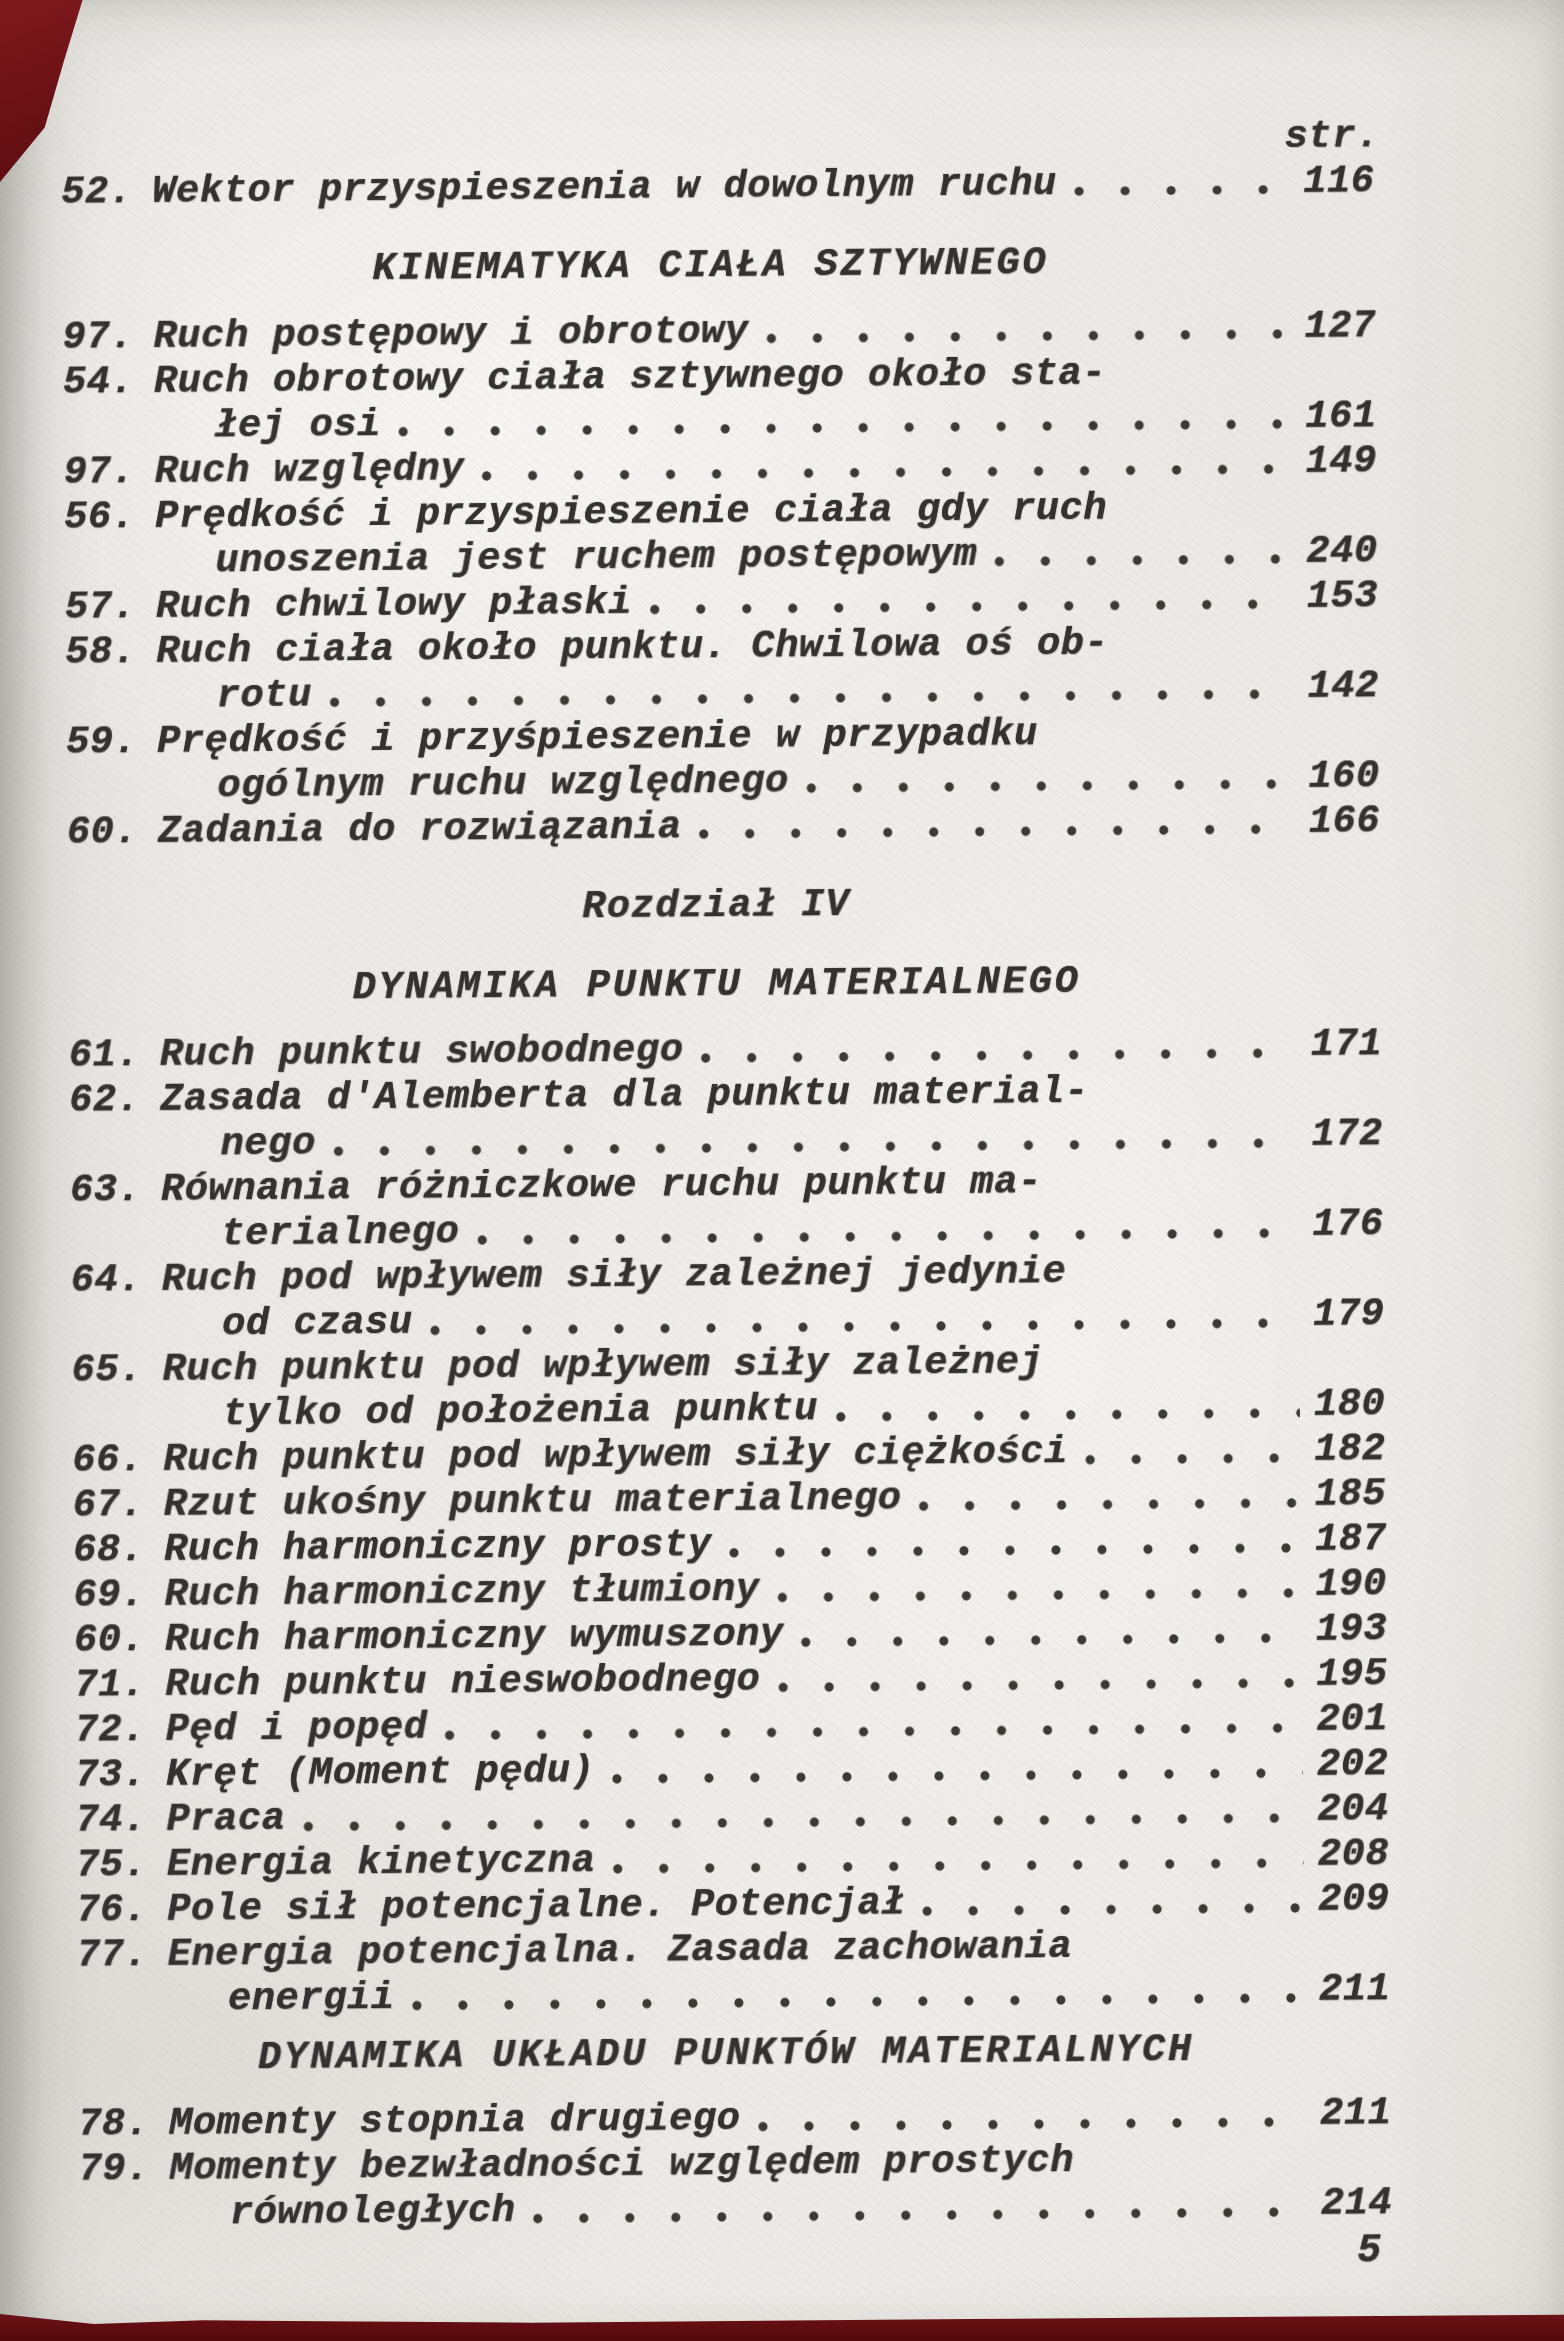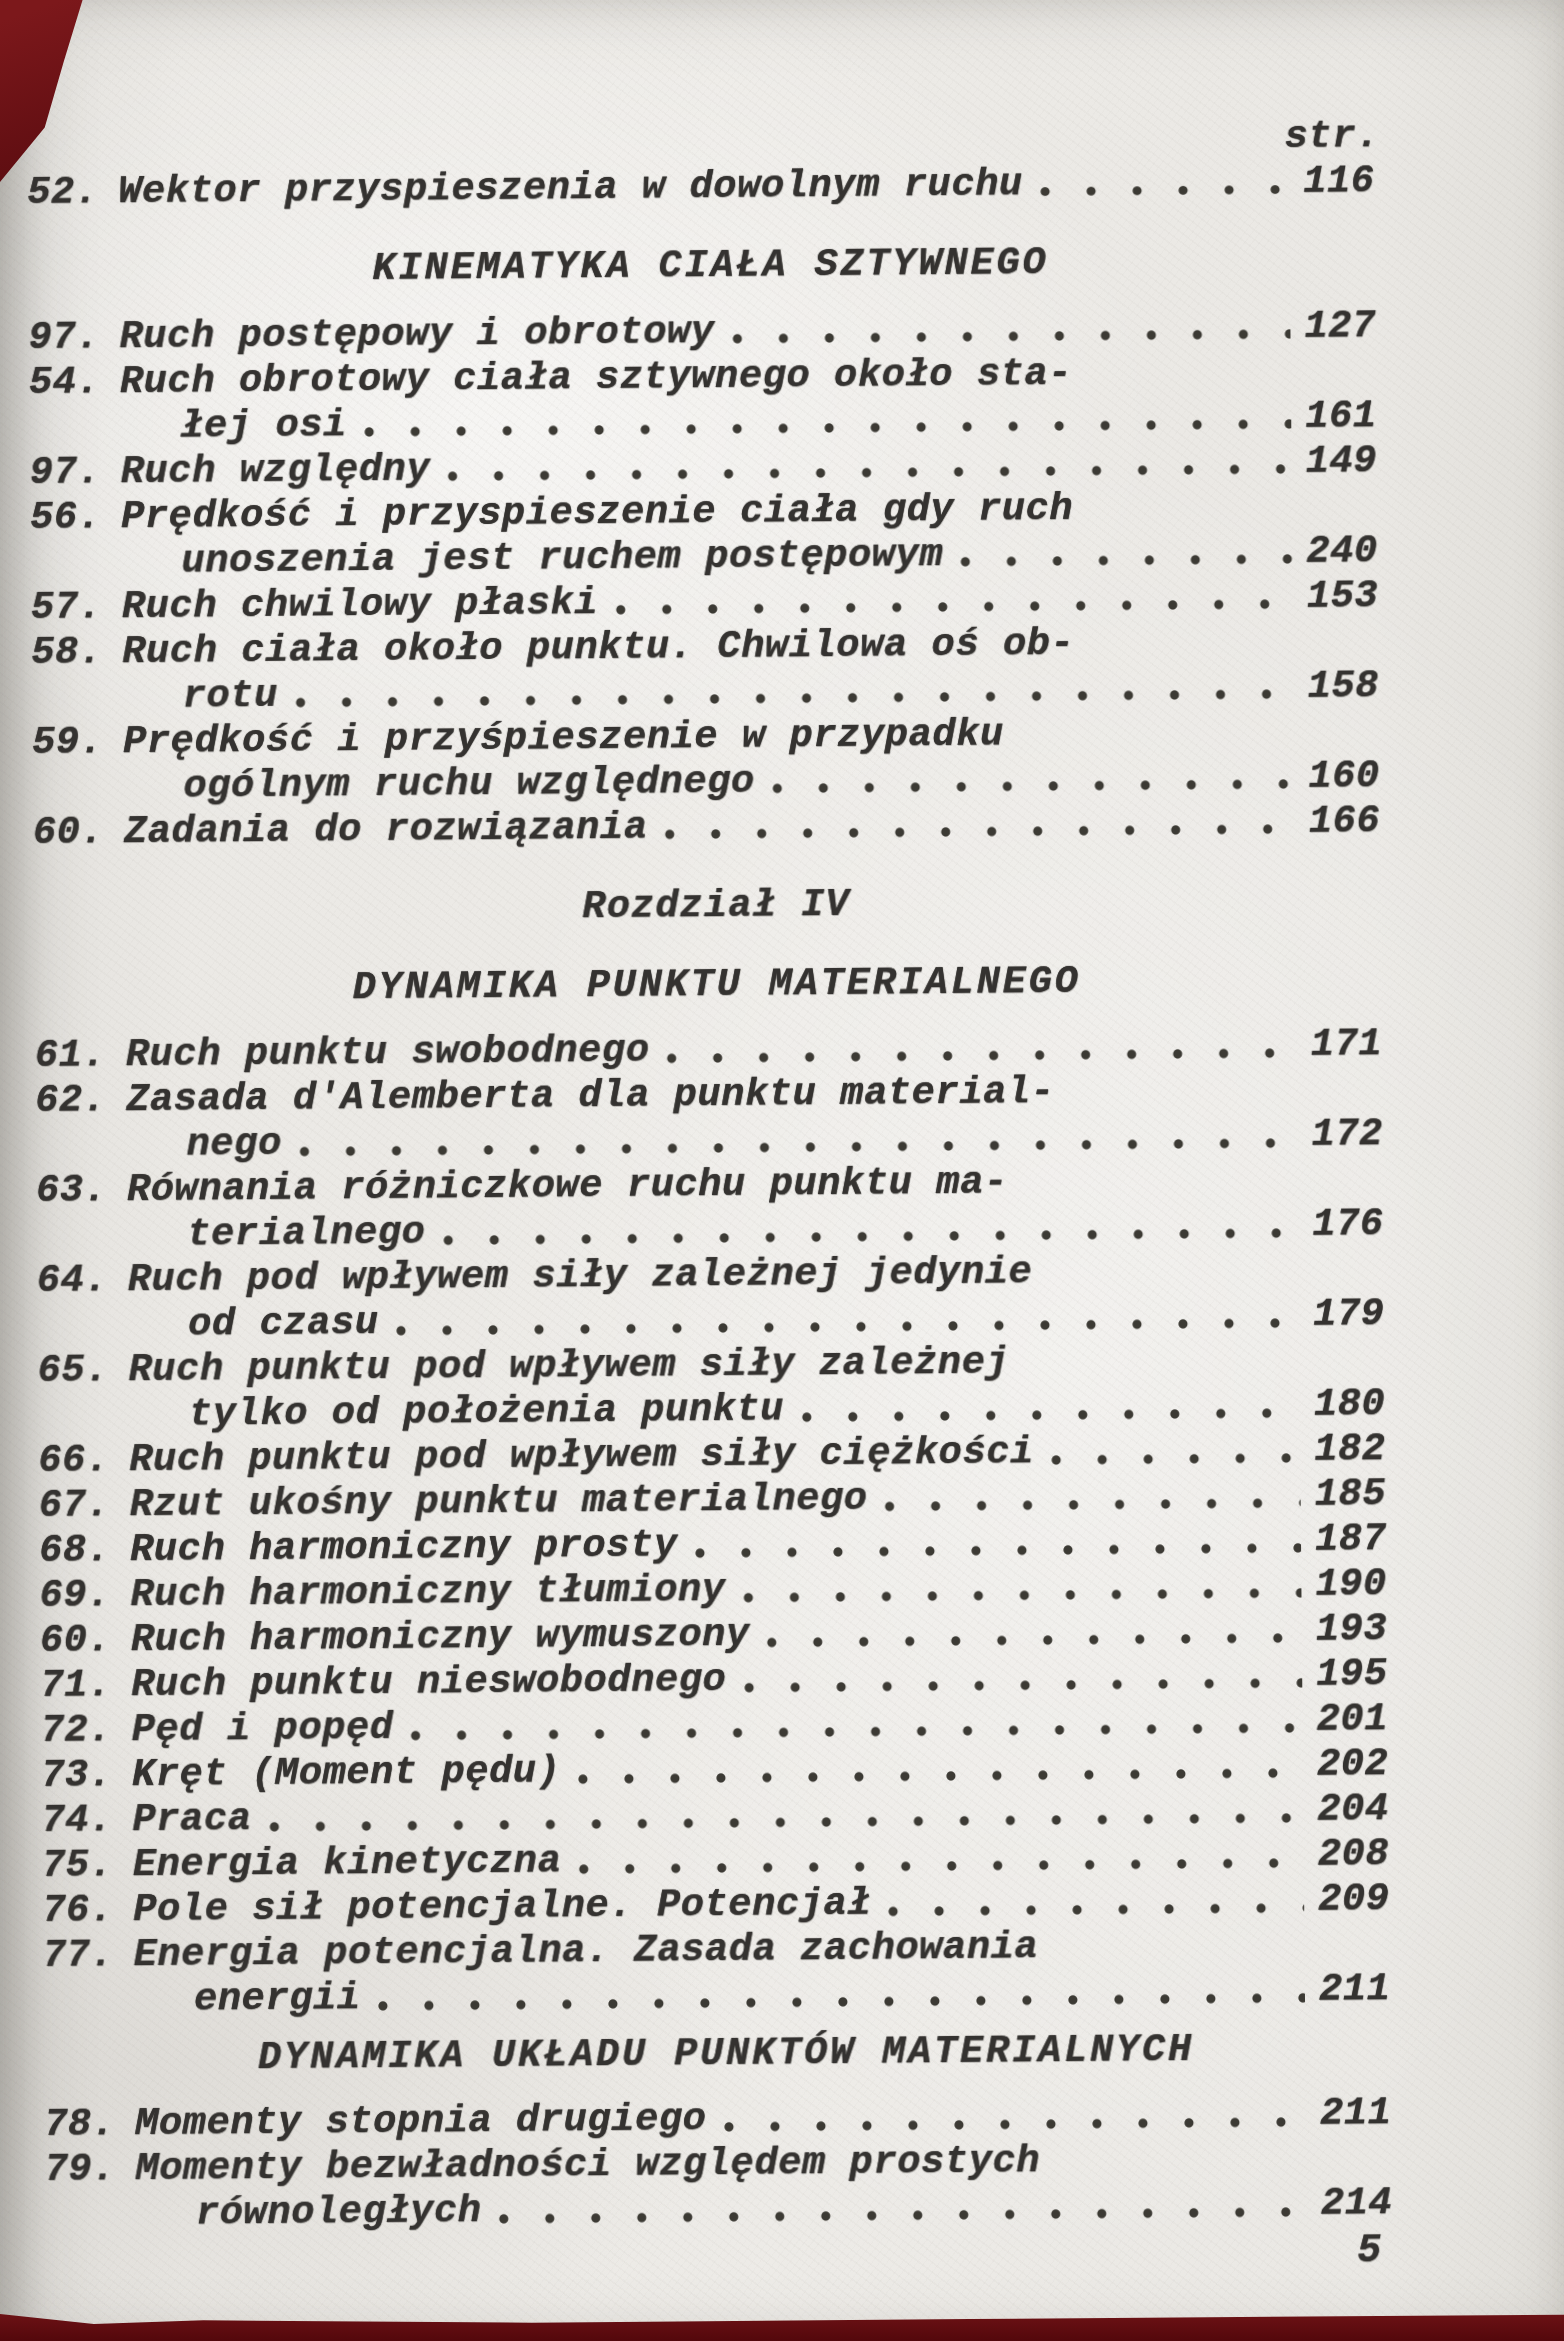--- a/index.html
+++ b/index.html
@@ -40,21 +40,21 @@
   .content{
     position:absolute;left:36px;top:120px;width:1365px;
     transform:rotate(-0.5deg);
     font-weight:700;font-size:39px;line-height:45px;letter-spacing:0.4px;
     color:#343230;
     text-shadow:0 0 0.9px rgba(52,50,46,.92), 0.5px 0.5px 0 rgba(52,50,46,.22);
     filter:blur(0.2px);
   }
   .str-row{text-align:right;padding-right:12px;}
   .row{display:flex;align-items:baseline;}
-  .num{width:91px;flex:none;}
+  .num{width:91px;flex:none;margin-left:34px;}
   .txt{flex:none;white-space:pre;}
   .txt.cont{padding-left:60px;}
   .dots{
     flex:1 1 auto;min-width:0;align-self:flex-end;height:15.5px;
     margin:0 13.7px 7.7px 15.5px;
     background:radial-gradient(circle at 6.9px 7.7px,#3c3a34 4px,rgba(60,58,52,0) 5px) left bottom repeat-x;
     background-size:46px 15.5px;
   }
   .pg{width:89px;flex:none;}
   .heading{text-align:center;letter-spacing:2.6px;margin:34px 0 20.6px;}
@@ -121,21 +121,21 @@
           <span class="pg">153</span>
         </div>
         <div class="row">
           <span class="num">58.</span>
           <span class="txt">Ruch ciała około punktu. Chwilowa oś ob-</span>
         </div>
         <div class="row">
           <span class="num"></span>
           <span class="txt cont">rotu</span>
           <span class="dots"></span>
-          <span class="pg">158</span>
+          <span class="pg">142</span>
         </div>
         <div class="row">
           <span class="num">59.</span>
           <span class="txt">Prędkość i przyśpieszenie w przypadku</span>
         </div>
         <div class="row">
           <span class="num"></span>
           <span class="txt cont">ogólnym ruchu względnego</span>
           <span class="dots"></span>
           <span class="pg">160</span>

